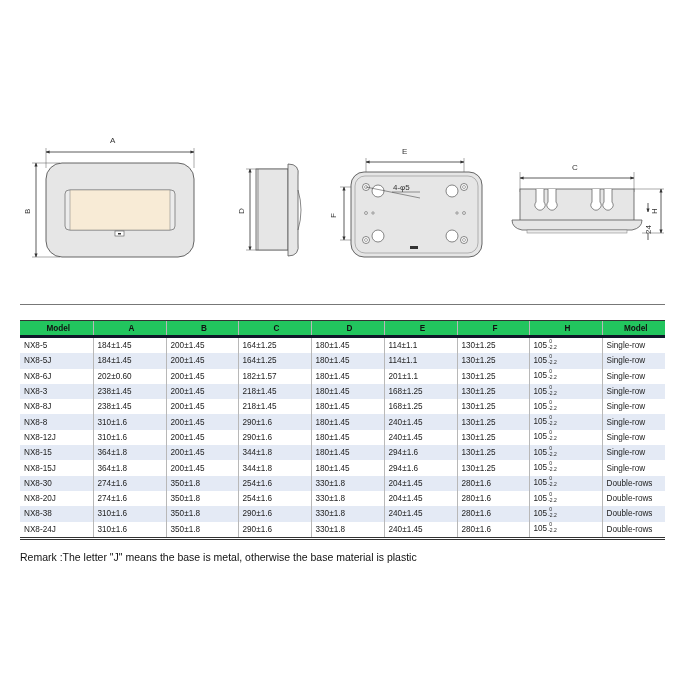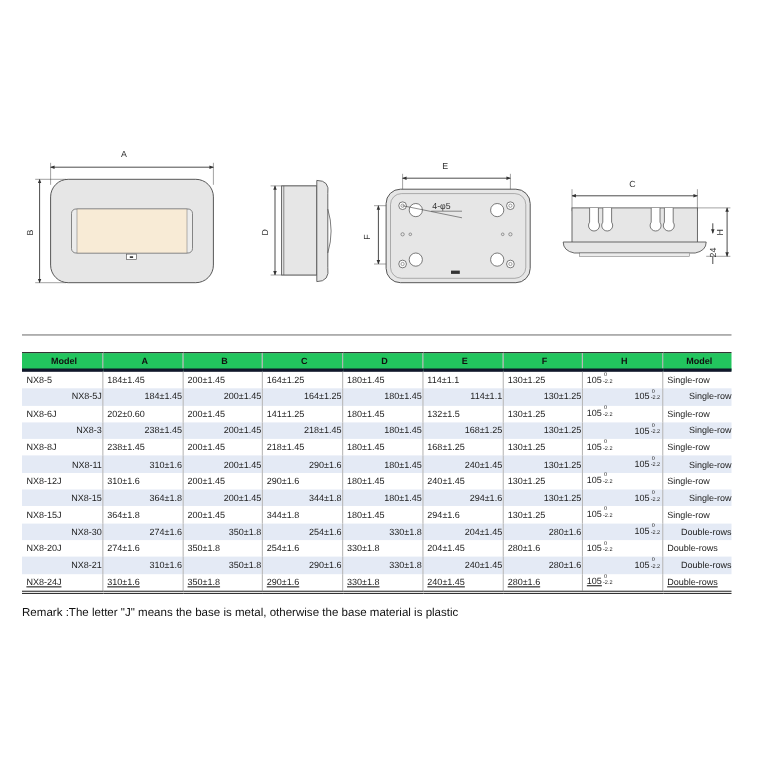--- a/index.html
+++ b/index.html
@@ -6,22 +6,22 @@
   body { width: 700px; height: 700px; position: relative; overflow: hidden; font-family: "Liberation Sans", "DejaVu Sans", sans-serif; color: #222; }
   .drawings { position: absolute; left: 0; top: 0; width: 700px; height: 300px; }
   .drawings svg { position: absolute; left: 0; top: 0; }
   .dim-label { font-family: "Liberation Sans", sans-serif; font-size: 8px; fill: #333; }
   .top-rule { position: absolute; left: 20px; top: 304px; width: 645px; height: 1px; background: #777; }
   table.spec { position: absolute; left: 20px; top: 320px; width: 645px; border-collapse: collapse; font-size: 8.2px; table-layout: fixed; }
   table.spec th { background: #22c55e; text-align: center; font-weight: bold; padding: 0 0 0 4px; height: 14px; border-top: 1.5px solid #333; border-bottom: 3px solid #0f172a; color: #111; }
   table.spec td { padding: 0 0 0 4px; height: 15.3px; color: #222; border-left: 1px solid #b8b8b8; }
   table.spec th { border-left: 1px solid #b8b8b8; }
   table.spec th:first-child, table.spec td:first-child { border-left: none; }
-  table.spec tr.alt td { background: #e4eaf5; text-align: right; }
-  table.spec tbody tr:last-child td { border-bottom: 3px double #333; text-decoration: underline; }
+  table.spec tr.alt td { background: #e4eaf5; }
+  table.spec tbody tr:last-child td { border-bottom: 3px double #333; }
   .tol { display: inline-block; position: relative; width: 10px; height: 10px; vertical-align: middle; margin-left: 1px; }
   .tol .sup { position: absolute; left: 1px; top: -3px; font-size: 5px; }
   .tol .sub { position: absolute; left: 0; top: 3px; font-size: 5px; }
   .remark { position: absolute; left: 20px; top: 551px; font-size: 10.5px; color: #111; }
 </style>
 </head>
 <body>
 
 <div class="drawings">
   <svg width="700" height="300" viewBox="0 0 700 300">
@@ -163,23 +163,23 @@
         <td>180±1.45</td>
         <td>114±1.1</td>
         <td>130±1.25</td>
         <td><span>105</span><span class="tol"><span class="sup">0</span><span class="sub">-2.2</span></span></td>
         <td>Single-row</td>
       </tr>
       <tr>
         <td>NX8-6J</td>
         <td>202±0.60</td>
         <td>200±1.45</td>
-        <td>141±1.25</td>
-        <td>180±1.45</td>
-        <td>132±1.5</td>
+        <td>182±1.57</td>
+        <td>180±1.45</td>
+        <td>201±1.1</td>
         <td>130±1.25</td>
         <td><span>105</span><span class="tol"><span class="sup">0</span><span class="sub">-2.2</span></span></td>
         <td>Single-row</td>
       </tr>
       <tr class="alt">
         <td>NX8-3</td>
         <td>238±1.45</td>
         <td>200±1.45</td>
         <td>218±1.45</td>
         <td>180±1.45</td>
@@ -193,21 +193,21 @@
         <td>238±1.45</td>
         <td>200±1.45</td>
         <td>218±1.45</td>
         <td>180±1.45</td>
         <td>168±1.25</td>
         <td>130±1.25</td>
         <td><span>105</span><span class="tol"><span class="sup">0</span><span class="sub">-2.2</span></span></td>
         <td>Single-row</td>
       </tr>
       <tr class="alt">
-        <td>NX8-11</td>
+        <td>NX8-8</td>
         <td>310±1.6</td>
         <td>200±1.45</td>
         <td>290±1.6</td>
         <td>180±1.45</td>
         <td>240±1.45</td>
         <td>130±1.25</td>
         <td><span>105</span><span class="tol"><span class="sup">0</span><span class="sub">-2.2</span></span></td>
         <td>Single-row</td>
       </tr>
       <tr>
@@ -259,21 +259,21 @@
         <td>274±1.6</td>
         <td>350±1.8</td>
         <td>254±1.6</td>
         <td>330±1.8</td>
         <td>204±1.45</td>
         <td>280±1.6</td>
         <td><span>105</span><span class="tol"><span class="sup">0</span><span class="sub">-2.2</span></span></td>
         <td>Double-rows</td>
       </tr>
       <tr class="alt">
-        <td>NX8-21</td>
+        <td>NX8-38</td>
         <td>310±1.6</td>
         <td>350±1.8</td>
         <td>290±1.6</td>
         <td>330±1.8</td>
         <td>240±1.45</td>
         <td>280±1.6</td>
         <td><span>105</span><span class="tol"><span class="sup">0</span><span class="sub">-2.2</span></span></td>
         <td>Double-rows</td>
       </tr>
       <tr>

